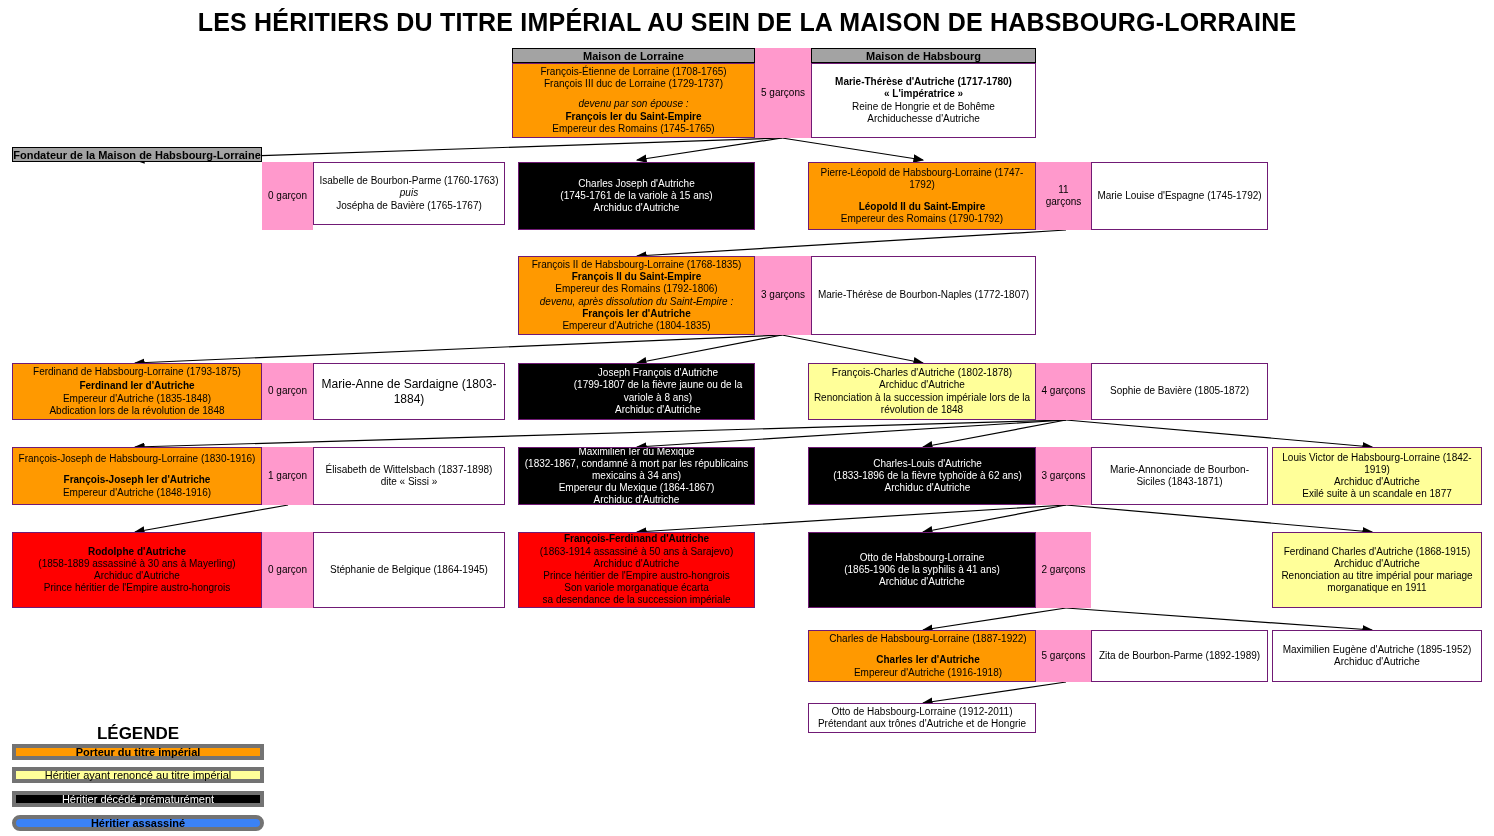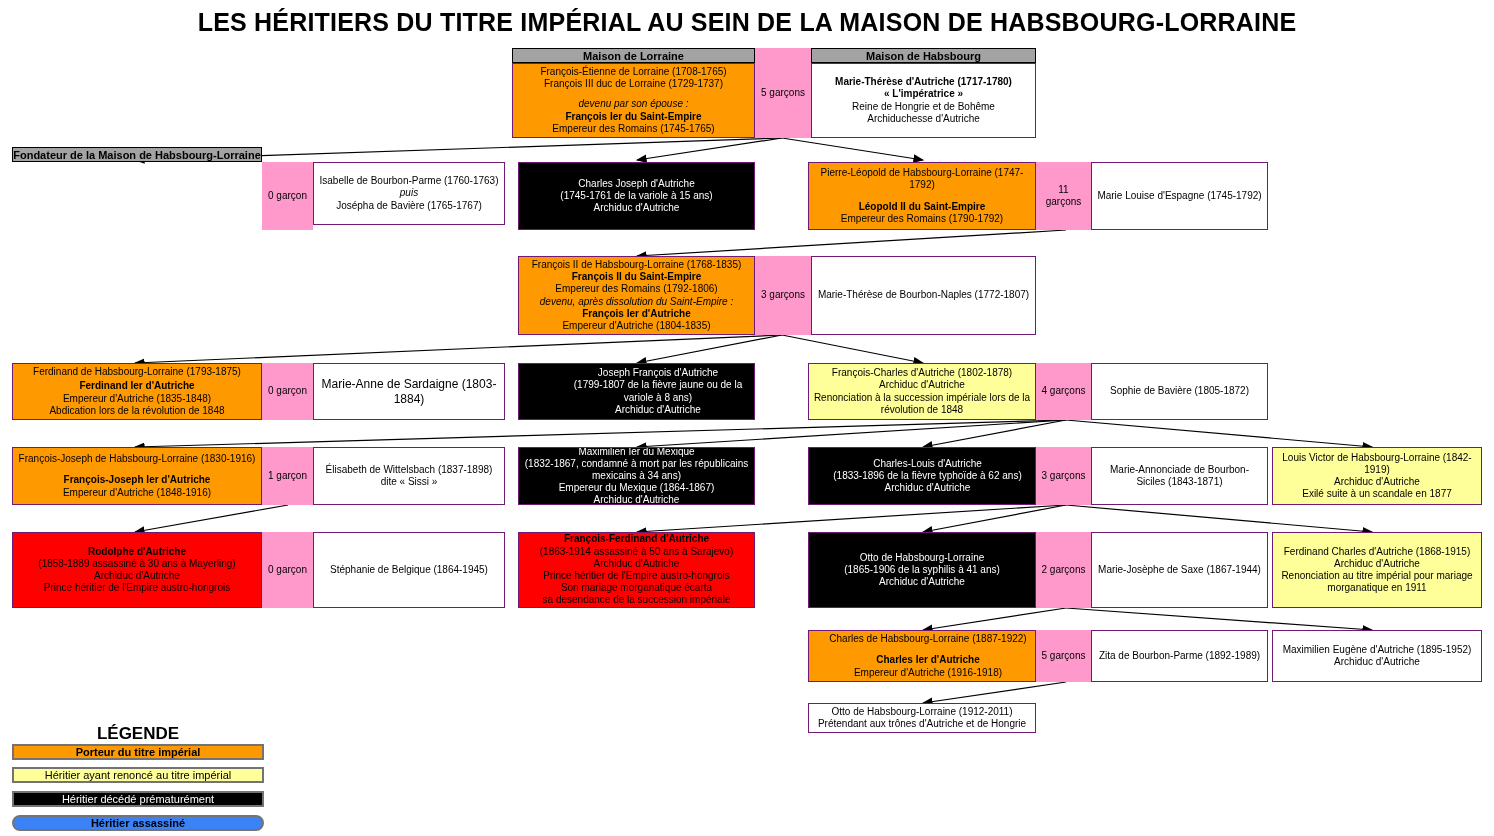--- a/index.html
+++ b/index.html
@@ -24,21 +24,21 @@
   .black {background:#000000;color:#FFFFFF;}
   .red   {background:#FF0000;}
   .yellow{background:#FFFF99;}
   .pink  {background:#FF99CC;border:none;}
 
   .hdr{position:absolute;box-sizing:border-box;background:#a3a3a3;border:1px solid #000;
        display:flex;align-items:center;justify-content:center;font-weight:bold;font-size:11px;}
 
   .legend-title{position:absolute;left:12px;top:724px;width:252px;text-align:center;
                 font-size:17px;font-weight:bold;}
-  .legend-box{position:absolute;left:12px;box-sizing:border-box;border:2px solid #737373;
+  .legend-box{position:absolute;left:12px;box-sizing:border-box;border:4px solid #737373;
               display:flex;align-items:center;justify-content:center;
               width:252px;height:16px;font-size:11px;font-weight:bold;}
   .lg-yellow{font-weight:normal;}
   .lg-black{color:#fff;font-weight:normal;}
 </style>
 </head>
 <body>
 
 <div id="canvas">
 
@@ -227,35 +227,32 @@
 
   <div class="box white" style="left:313px;top:532px;width:192px;height:76px;font-size:10px;">
       <span class="ln">Stéphanie de Belgique (1864-1945)</span>
     </div>
 
   <div class="box red" style="left:518px;top:532px;width:237px;height:76px;font-size:10px;">
       <span class="ln b">François-Ferdinand d'Autriche</span>
       <span class="ln">(1863-1914 assassiné à 50 ans à Sarajevo)</span>
       <span class="ln">Archiduc d'Autriche</span>
       <span class="ln">Prince héritier de l'Empire austro-hongrois</span>
-      <span class="ln">Son mariage morganatique écarta</span>
+      <span class="ln">Son variole morganatique écarta</span>
       <span class="ln">sa desendance de la succession impériale</span>
     </div>
 
   <div class="box black" style="left:808px;top:532px;width:228px;height:76px;font-size:10px;">
       <span class="ln">Otto de Habsbourg-Lorraine</span>
       <span class="ln">(1865-1906 de la syphilis à 41 ans)</span>
       <span class="ln">Archiduc d'Autriche</span>
     </div>
 
   <div class="box pink" style="left:1036px;top:532px;width:55px;height:76px;font-size:10px;">2 garçons</div>
 
-  <div class="box white" style="left:1091px;top:532px;width:177px;height:76px;font-size:10px;">
-      <span class="ln">Marie-Josèphe de Saxe (1867-1944)</span>
-    </div>
 
   <div class="box yellow" style="left:1272px;top:532px;width:210px;height:76px;font-size:10px;">
       <span class="ln">Ferdinand Charles d'Autriche (1868-1915)</span>
       <span class="ln">Archiduc d'Autriche</span>
       <span class="ln">Renonciation au titre impérial pour mariage morganatique en 1911</span>
     </div>
 
   <div class="box orange" style="left:808px;top:630px;width:228px;height:52px;font-size:10px;padding-left:16px;">
       <span class="ln">Charles de Habsbourg-Lorraine (1887-1922)</span>
       <span class="ln sp"></span>

